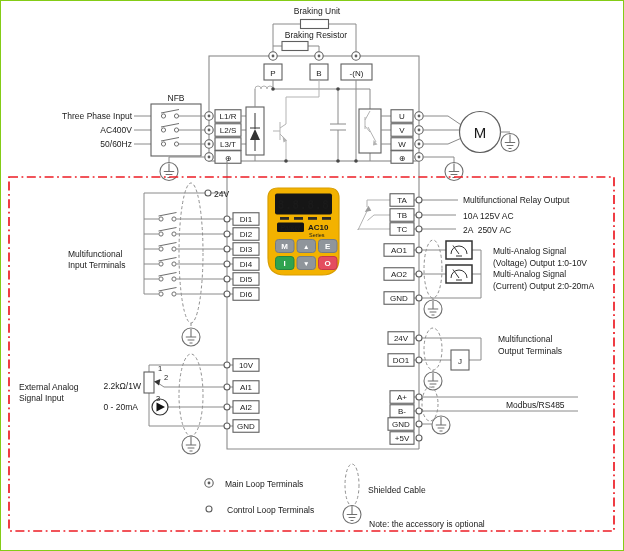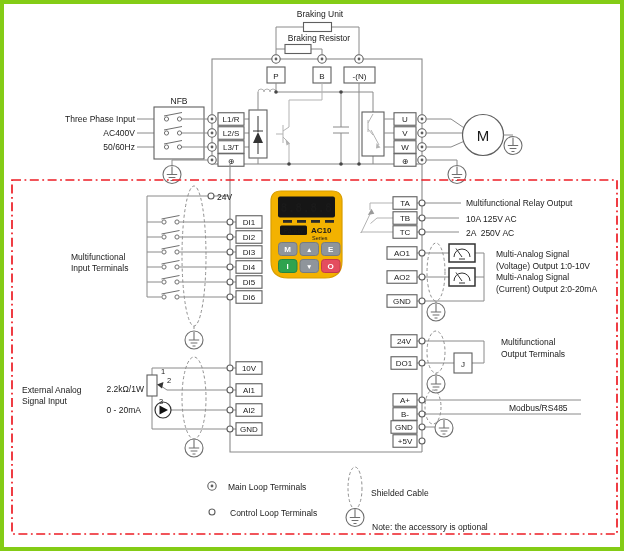--- a/index.html
+++ b/index.html
@@ -1,16 +1,16 @@
 <!DOCTYPE html>
 <html><head>
 <meta charset="utf-8">
 <style>
   html,body{margin:0;padding:0;background:#fff;}
-  .stage{width:624px;height:551px;position:relative;background:#fff;border:4px solid #84cc16;box-sizing:border-box;overflow:hidden;}
+  .stage{width:624px;height:551px;position:relative;background:#fff;border:1px solid #84cc16;box-sizing:border-box;overflow:hidden;}
   svg{display:block;}
   svg text{font-family:"Liberation Sans","DejaVu Sans",sans-serif;fill:#1a1a1a;}
   .lbl{font-size:8.5px;}
   .lbl-s{font-size:7.5px;}
   .term{font-size:8px;text-anchor:middle;}
   .ctr{text-anchor:middle;}
   .end{text-anchor:end;}
   .wire{stroke:#8a8a8a;stroke-width:1;fill:none;}
   .wire-lt{stroke:#b3b3b3;stroke-width:1;fill:none;}
   .box{fill:#ffffff;stroke:#5f5f5f;stroke-width:1.1;}

